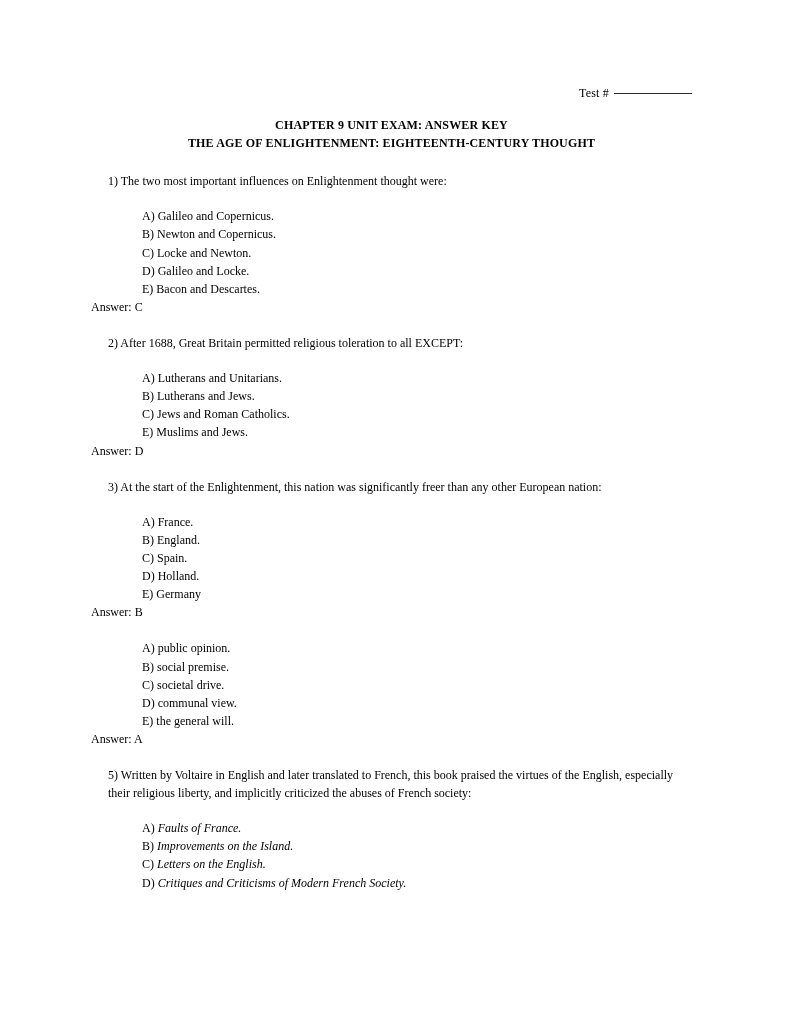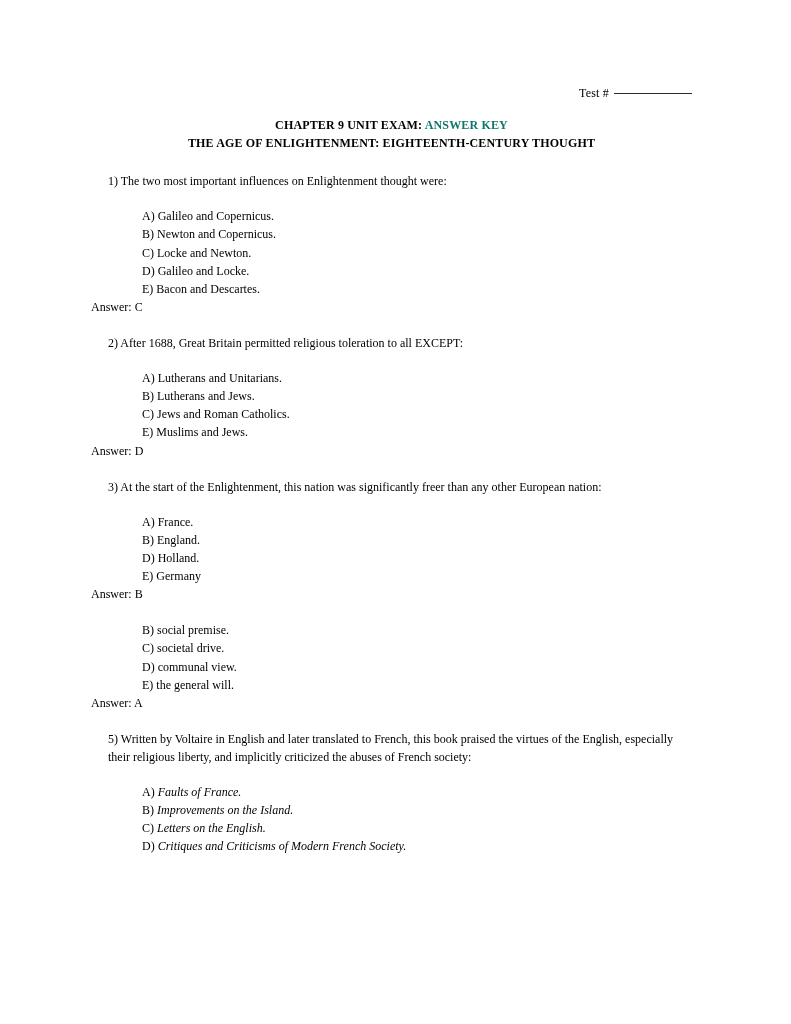--- a/index.html
+++ b/index.html
@@ -50,21 +50,21 @@
   .title-block {
     text-align: center;
     font-weight: bold;
     margin: 0 0 20px 0;
   }
   .title-block .line {
     white-space: nowrap;
     letter-spacing: 0.15px;
   }
   .title-block .answer-key {
-    color: #0f766e;
+    color: #000000;
   }
   .question-block {
     margin: 0 0 18.1px 0;
   }
   .q-stem {
     margin: 17px;
     text-align: left;
   }
   .options {
     list-style: none;
@@ -122,27 +122,29 @@
             <li><span class="opt-letter">C)</span><span class="opt-text"> Jews and Roman Catholics.</span></li>
             <li><span class="opt-letter">E)</span><span class="opt-text"> Muslims and Jews.</span></li>
           </ul>
           <p class="answer-line">Answer: D</p>
         </div>
         <div class="question-block">
           <p class="q-stem">3) At the start of the Enlightenment, this nation was significantly freer than any other European nation:</p>
           <ul class="options">
             <li><span class="opt-letter">A)</span><span class="opt-text"> France.</span></li>
             <li><span class="opt-letter">B)</span><span class="opt-text"> England.</span></li>
+            <li><span class="opt-letter">C)</span><span class="opt-text"> Spain.</span></li>
             <li><span class="opt-letter">D)</span><span class="opt-text"> Holland.</span></li>
             <li><span class="opt-letter">E)</span><span class="opt-text"> Germany</span></li>
           </ul>
           <p class="answer-line">Answer: B</p>
         </div>
         <div class="question-block">
           <ul class="options">
+            <li><span class="opt-letter">A)</span><span class="opt-text"> public opinion.</span></li>
             <li><span class="opt-letter">B)</span><span class="opt-text"> social premise.</span></li>
             <li><span class="opt-letter">C)</span><span class="opt-text"> societal drive.</span></li>
             <li><span class="opt-letter">D)</span><span class="opt-text"> communal view.</span></li>
             <li><span class="opt-letter">E)</span><span class="opt-text"> the general will.</span></li>
           </ul>
           <p class="answer-line">Answer: A</p>
         </div>
         <div class="question-block">
           <p class="q-stem">5) Written by Voltaire in English and later translated to French, this book praised the virtues of the English, especially their religious liberty, and implicitly criticized the abuses of French society:</p>
           <ul class="options">

